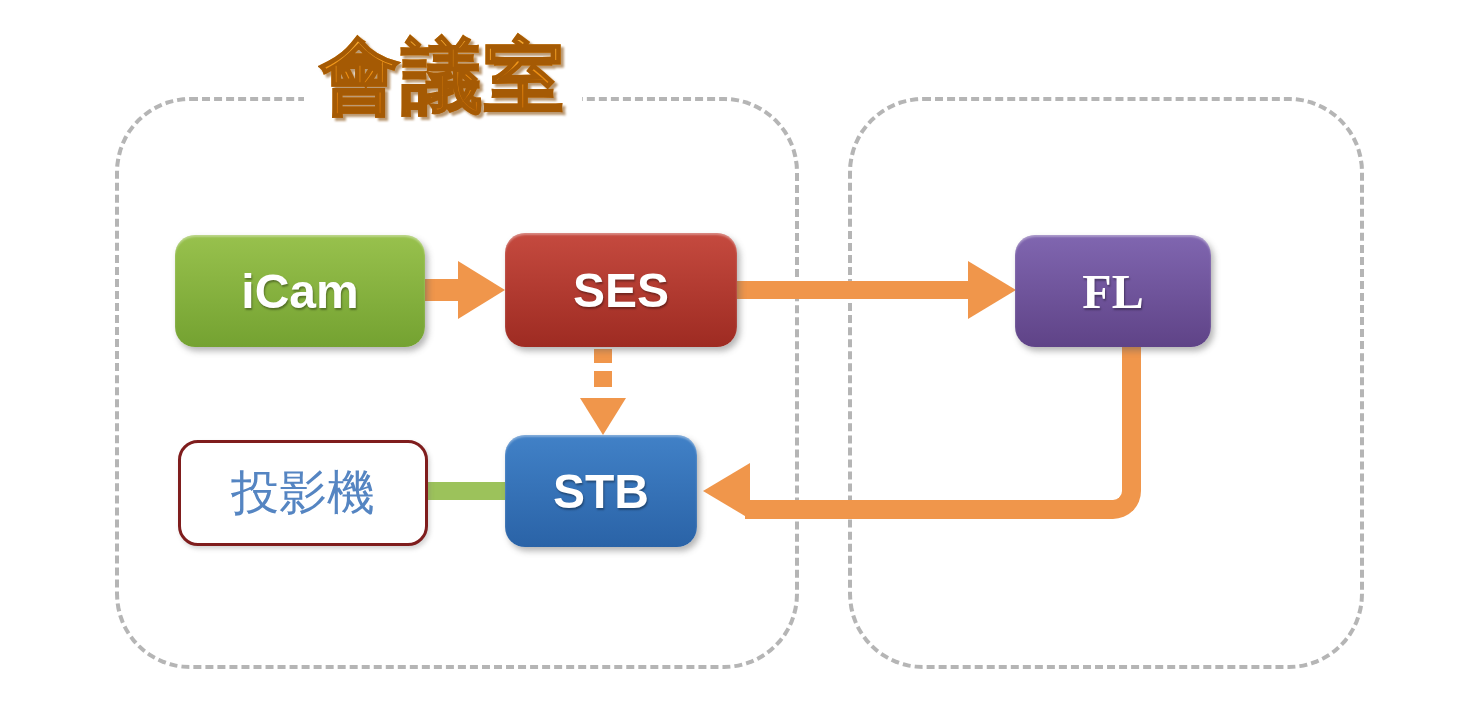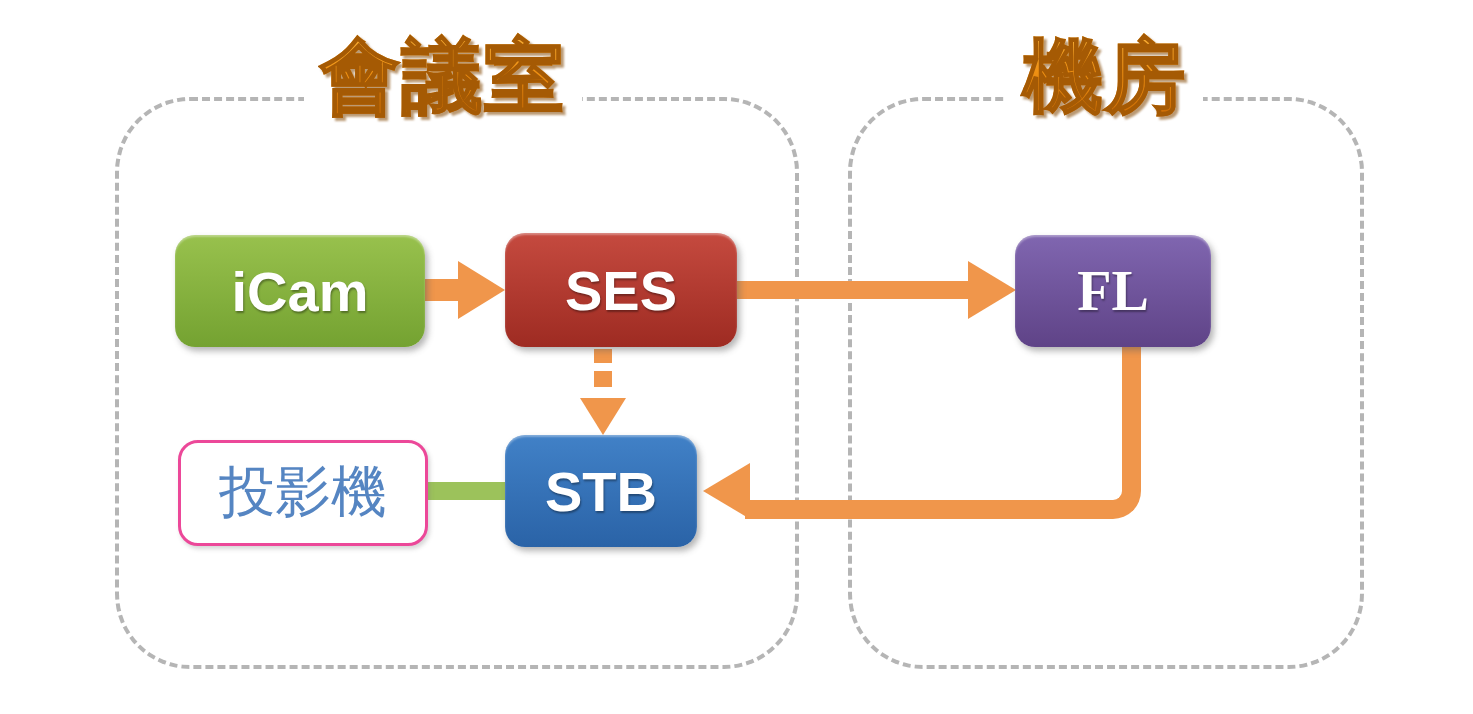--- a/index.html
+++ b/index.html
@@ -54,38 +54,38 @@
   .title-server  { left: 1105px; }
 
   
   .node {
     position: absolute;
     border-radius: 20px;
     display: flex;
     align-items: center;
     justify-content: center;
     color: #ffffff;
-    font-size: 56px;
+    font-size: 48px;
     font-weight: bold;
     text-shadow: 1px 2px 2px rgba(0,0,0,0.35);
     box-shadow: inset 0 2px 2px rgba(255,255,255,0.35), 3px 4px 6px rgba(90,90,90,0.45);
     z-index: 3;
   }
   .node-icam { left: 175px; top: 235px; width: 250px; height: 112px;
                background: linear-gradient(180deg, #98C14D 0%, #74A231 100%); }
   .node-ses  { left: 505px; top: 233px; width: 232px; height: 114px;
                background: linear-gradient(180deg, #C54A3F 0%, #9E2B22 100%); }
   .node-fl   { left: 1015px; top: 235px; width: 196px; height: 112px;
                background: linear-gradient(180deg, #8066B0 0%, #5F4387 100%); font-family: Liberation Serif, serif; }
   .node-stb  { left: 505px; top: 435px; width: 192px; height: 112px;
                background: linear-gradient(180deg, #4181C7 0%, #2A63A7 100%); }
   .node-projector {
     left: 178px; top: 440px; width: 244px; height: 100px;
     background: #ffffff;
-    border: 3px solid #ec4899;
+    border: 3px solid #7f1d1d;
     border-radius: 20px;
     color: #5585C2;
     font-weight: normal;
     text-shadow: none;
     box-shadow: 2px 3px 4px rgba(120,120,120,0.3);
   }
 
   
   .seg { position: absolute; background: #F0964B; z-index: 3; }
   .head { position: absolute; width: 0; height: 0; z-index: 3; }
@@ -120,23 +120,20 @@
 <body>
 
 <div class="canvas">
 
   <div class="zone zone-meeting"></div>
   <div class="zone zone-server"></div>
 
   <div class="zone-title title-meeting">
     <span class="grad">會議室</span>
   </div>
-  <div class="zone-title title-server">
-    <span class="grad">機房</span>
-  </div>
 
   <div class="seg a1-stem"></div>
   <div class="head a1-head"></div>
 
   <div class="seg a2-stem"></div>
   <div class="head a2-head"></div>
 
   <div class="seg a3-dash1"></div>
   <div class="seg a3-dash2"></div>
   <div class="head a3-head"></div>

